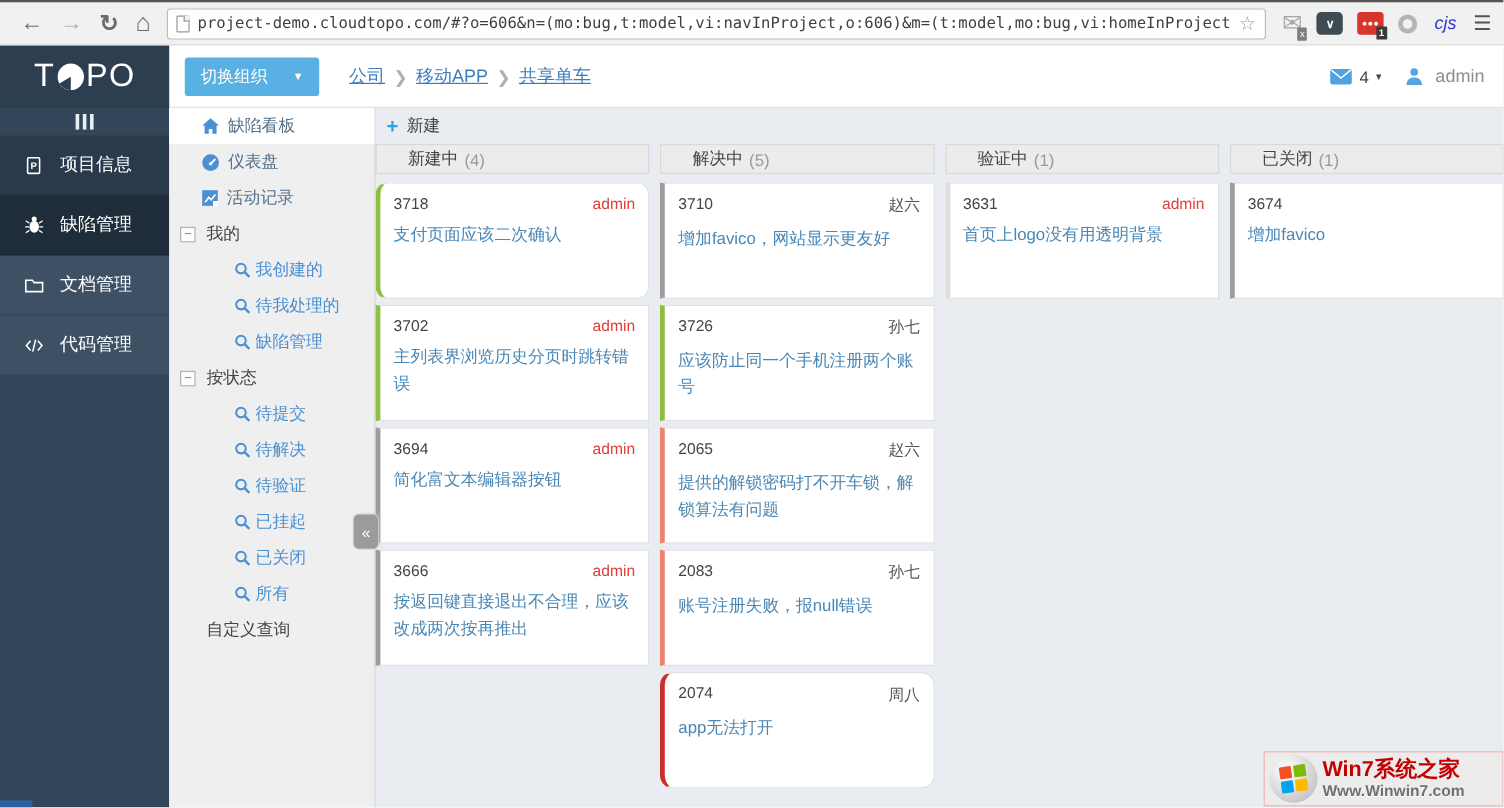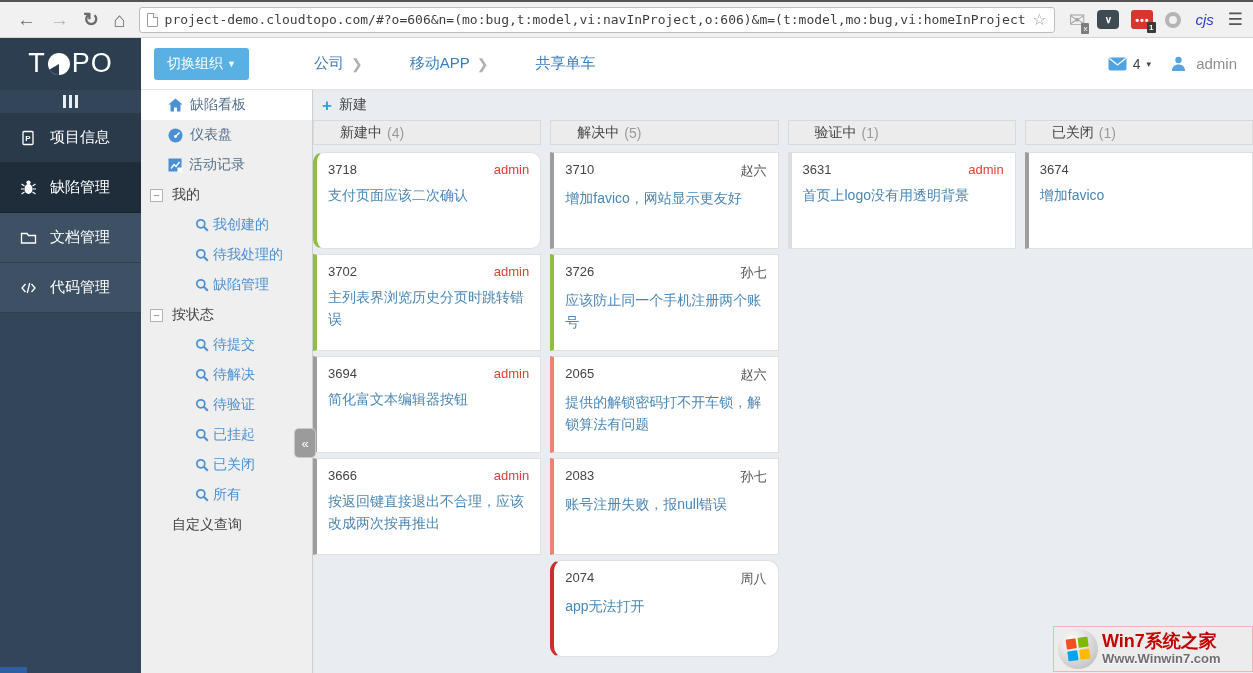--- a/index.html
+++ b/index.html
@@ -23,24 +23,24 @@
   .ext-red { width:22px; height:19px; background:#d6362b; border-radius:3px; color:#fff; font-size:11px; font-weight:bold; letter-spacing:1px; }
   .ext-red .ext-badge { background:#3a3a3a; right:-3px; bottom:-4px; }
   .ext-circle { width:16px; height:16px; border:4px solid #b5b5b5; border-radius:50%; }
   .profile-name { color:#2b3bd2; font-style:italic; font-size:15px; margin:0 8px; cursor:pointer; }
   .menu-ic { color:#555; font-size:17px; margin-left:6px; cursor:pointer; }
 
   
   .navbar { height:52px; background:#fff; border-bottom:1px solid #e2e2e2; display:flex; align-items:center; }
   .logo { width:141px; height:52px; background:#2d3e50; color:#fff; display:flex; align-items:center; justify-content:center; font-size:27px; letter-spacing:1px; flex:none; }
   .logo svg { margin:0 1px; }
-  .switch-btn { margin-left:13px; background:#58b0e3; color:#fff; font-size:14px; padding:7px 13px; border-radius:3px; border:none; cursor:pointer; display:flex; align-items:center; gap:4px; }
+  .switch-btn { margin-left:13px; background:#58b0e3; color:#fff; font-size:14px; padding:7px 13px; border-radius:3px; border:none; cursor:pointer; display:flex; align-items:center; gap:21px; }
   .switch-btn .caret { font-size:9px; }
   .breadcrumb { margin-left:25px; font-size:15px; display:flex; align-items:center; }
-  .breadcrumb a { color:#3b7ec0; cursor:pointer;margin-left:40px; }
+  .breadcrumb a { color:#3b7ec0; text-decoration:underline; cursor:pointer; }
   .crumb-sep { color:#b0b0b0; margin:0 7px; font-size:14px; }
   .nav-right { margin-left:auto; margin-right:16px; display:flex; align-items:center; gap:6px; }
   .mail-count { font-size:14px; color:#444; }
   .mail-caret { font-size:9px; color:#444; margin-right:14px; }
   .admin-name { font-size:15px; color:#8e8e8e; margin-left:4px; }
 
   
   .app-body { display:flex; height:583px; position:relative; }
 
   

